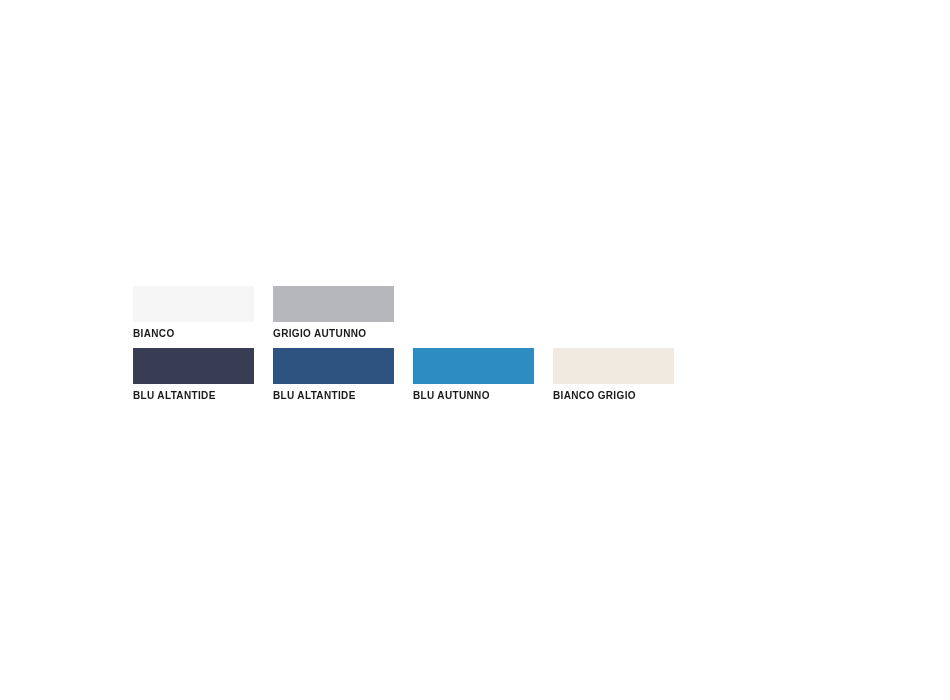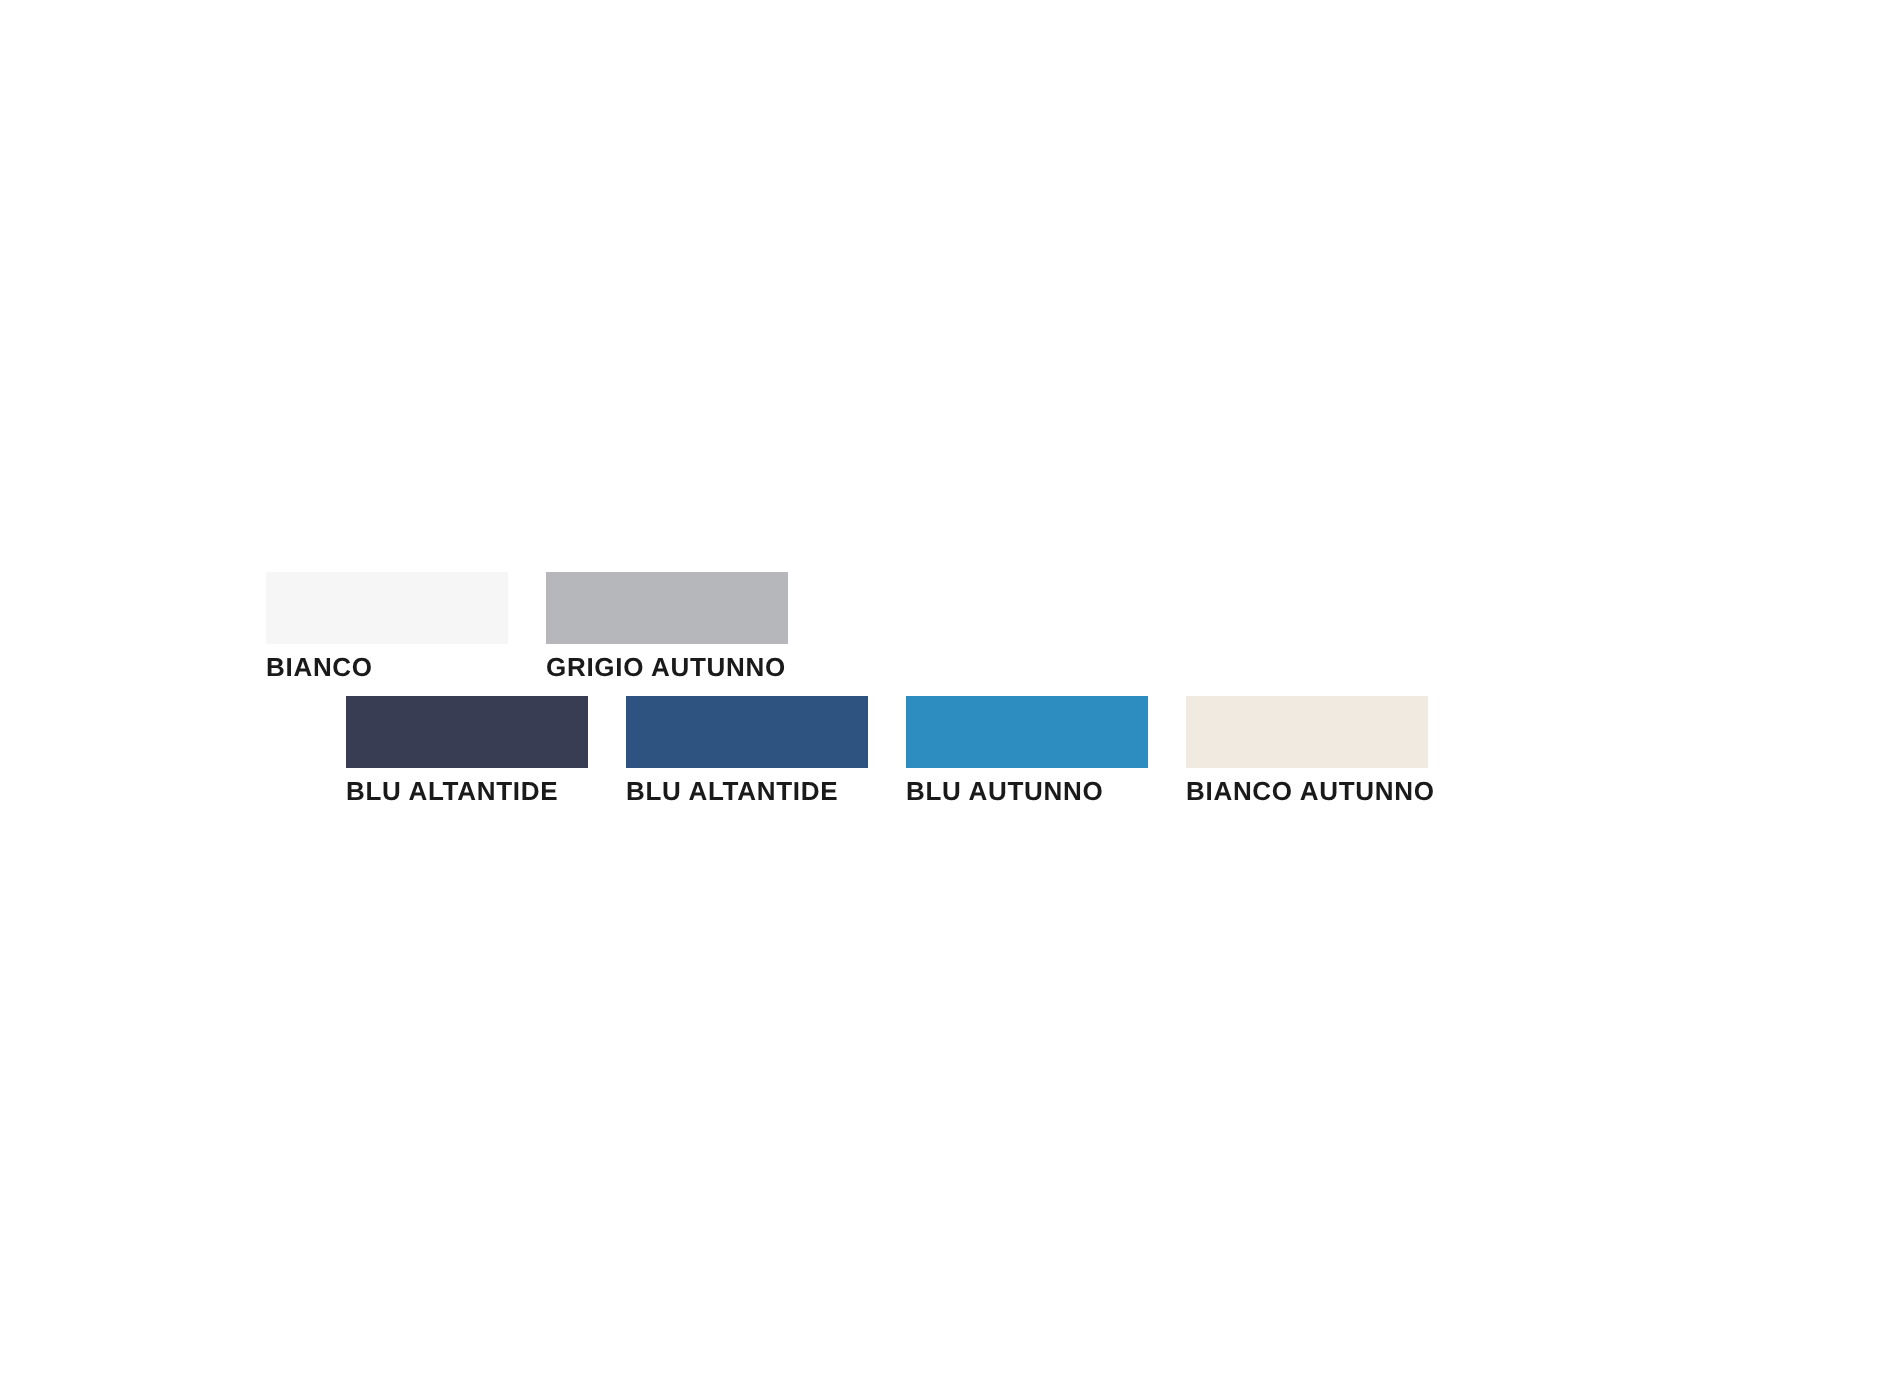--- a/index.html
+++ b/index.html
@@ -26,21 +26,20 @@
   .swatch-row {
     display: flex;
     flex-direction: row;
     align-items: flex-start;
     margin: 0;
     padding: 0;
   }
 
   .swatch-row + .swatch-row {
     margin-top: 8px;
-    margin-left: 40px;
   }
 
   .swatch-cell {
     width: 121px;
     margin-right: 19px;
     display: block;
   }
 
   .swatch-cell:last-child {
     margin-right: 0;
@@ -50,21 +49,21 @@
     width: 121px;
     height: 36px;
     display: block;
     box-sizing: border-box;
   }
 
   .swatch-label {
     display: block;
     margin-top: 6px;
     font-family: "Liberation Sans", sans-serif;
-    font-size: 13px;
+    font-size: 10px;
     font-weight: bold;
     letter-spacing: 0.35px;
     color: #1a1a1a;
     line-height: 12px;
     white-space: nowrap;
   }
 </style>
 </head>
 <body>
 
@@ -89,17 +88,17 @@
     <div class="swatch-cell">
       <span class="swatch-chip" style="background:#2f5380"></span>
       <span class="swatch-label">BLU ALTANTIDE</span>
     </div>
     <div class="swatch-cell">
       <span class="swatch-chip" style="background:#2e8dc0"></span>
       <span class="swatch-label">BLU AUTUNNO</span>
     </div>
     <div class="swatch-cell">
       <span class="swatch-chip" style="background:#f0eae0"></span>
-      <span class="swatch-label">BIANCO AUTUNNO</span>
+      <span class="swatch-label">BIANCO GRIGIO</span>
     </div>
   </div>
 
 </div>
 
 </body></html>

